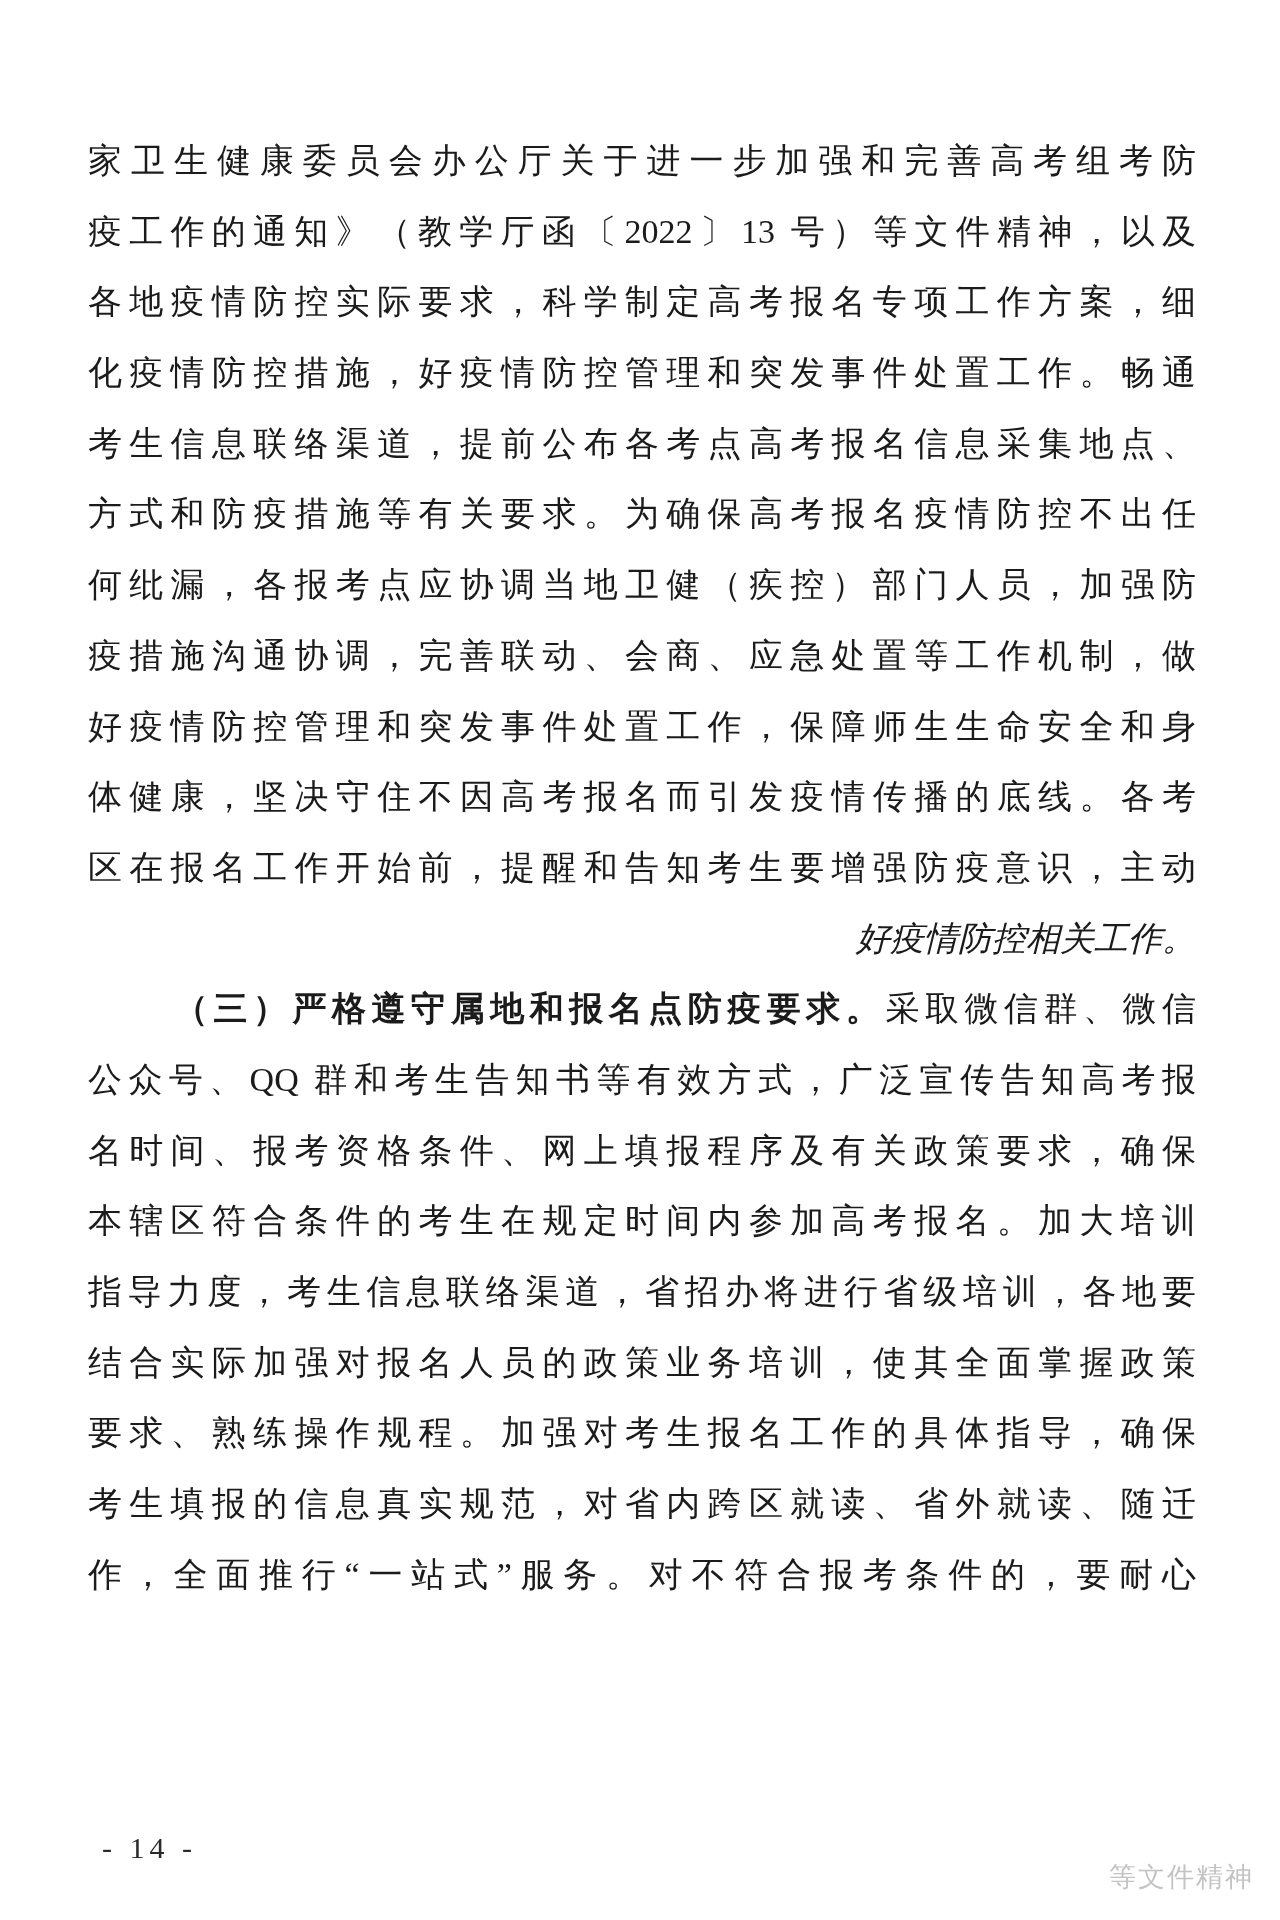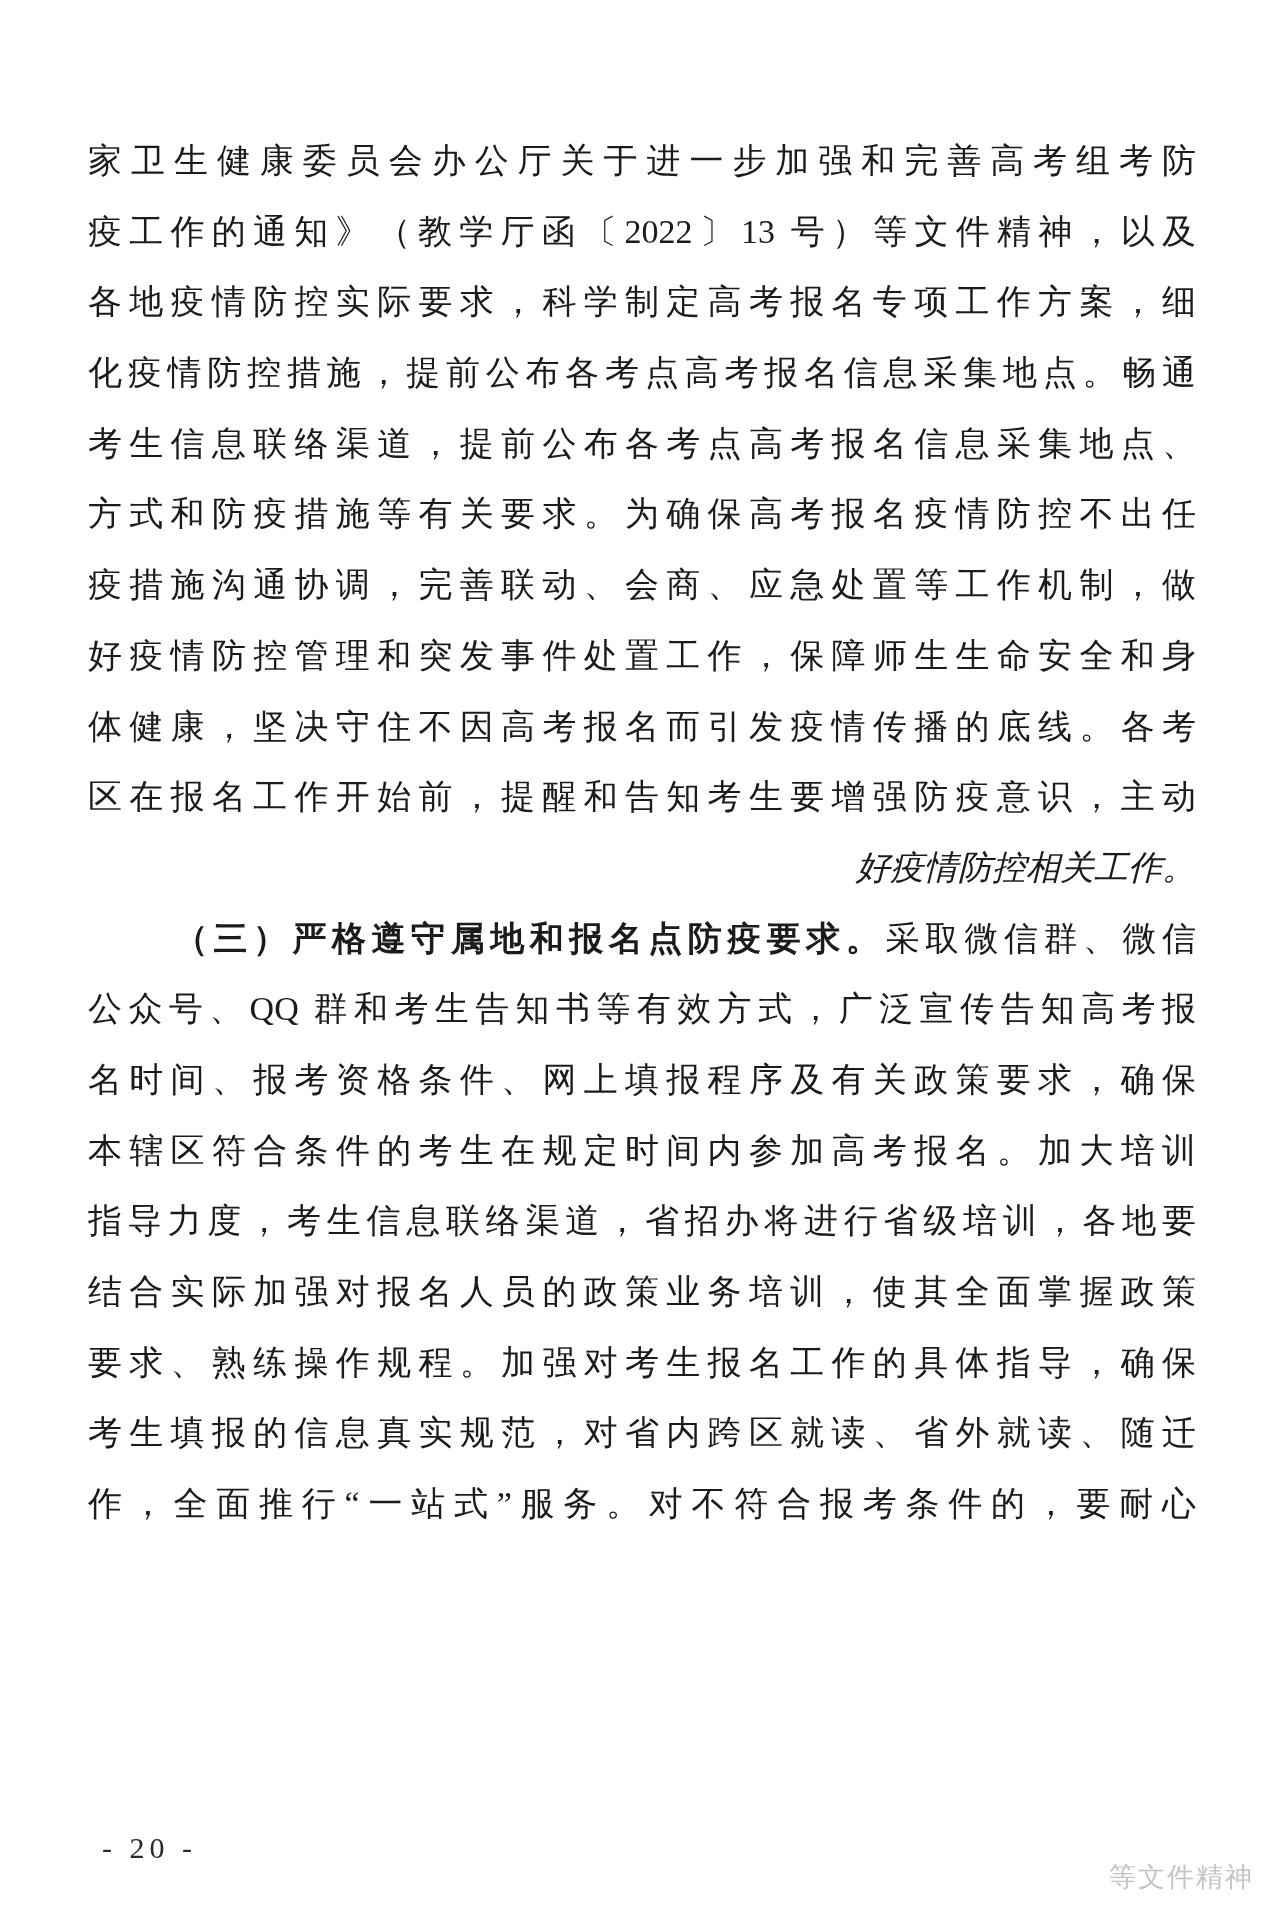--- a/index.html
+++ b/index.html
@@ -66,23 +66,24 @@
 </head>
 <body>
 
 <div class="page">
 
   <div class="doc-body">
 
     <div class="line j">家卫生健康委员会办公厅关于进一步加强和完善高考组考防</div>
     <div class="line j">疫工作的通知》（教学厅函〔2022〕13 号）等文件精神，以及</div>
     <div class="line j">各地疫情防控实际要求，科学制定高考报名专项工作方案，细</div>
-    <div class="line j">化疫情防控措施，提前公布各考点高考报名信息采集地点。畅通</div>
+    <div class="line j">化疫情防控措施，好疫情防控管理和突发事件处置工作。畅通</div>
     <div class="line j">考生信息联络渠道，提前公布各考点高考报名信息采集地点、</div>
     <div class="line j">方式和防疫措施等有关要求。为确保高考报名疫情防控不出任</div>
+    <div class="line j">何纰漏，各报考点应协调当地卫健（疾控）部门人员，加强防</div>
     <div class="line j">疫措施沟通协调，完善联动、会商、应急处置等工作机制，做</div>
     <div class="line j">好疫情防控管理和突发事件处置工作，保障师生生命安全和身</div>
     <div class="line j">体健康，坚决守住不因高考报名而引发疫情传播的底线。各考</div>
     <div class="line j">区在报名工作开始前，提醒和告知考生要增强防疫意识，主动</div>
     <div class="line para-end">好疫情防控相关工作。</div>
 
     <div class="line j heading-line">
       <span class="bold-seg">（三）严格遵守属地和报名点防疫要求。</span><span>采取微信群、微信</span>
     </div>
 
@@ -90,17 +91,17 @@
     <div class="line j">名时间、报考资格条件、网上填报程序及有关政策要求，确保</div>
     <div class="line j">本辖区符合条件的考生在规定时间内参加高考报名。加大培训</div>
     <div class="line j">指导力度，考生信息联络渠道，省招办将进行省级培训，各地要</div>
     <div class="line j">结合实际加强对报名人员的政策业务培训，使其全面掌握政策</div>
     <div class="line j">要求、熟练操作规程。加强对考生报名工作的具体指导，确保</div>
     <div class="line j">考生填报的信息真实规范，对省内跨区就读、省外就读、随迁</div>
     <div class="line j">作，全面推行“一站式”服务。对不符合报考条件的，要耐心</div>
 
   </div>
 
-  <div class="page-number">- 20 -</div>
+  <div class="page-number">- 14 -</div>
 
   <div class="watermark">等文件精神</div>
 
 </div>
 
 </body></html>

